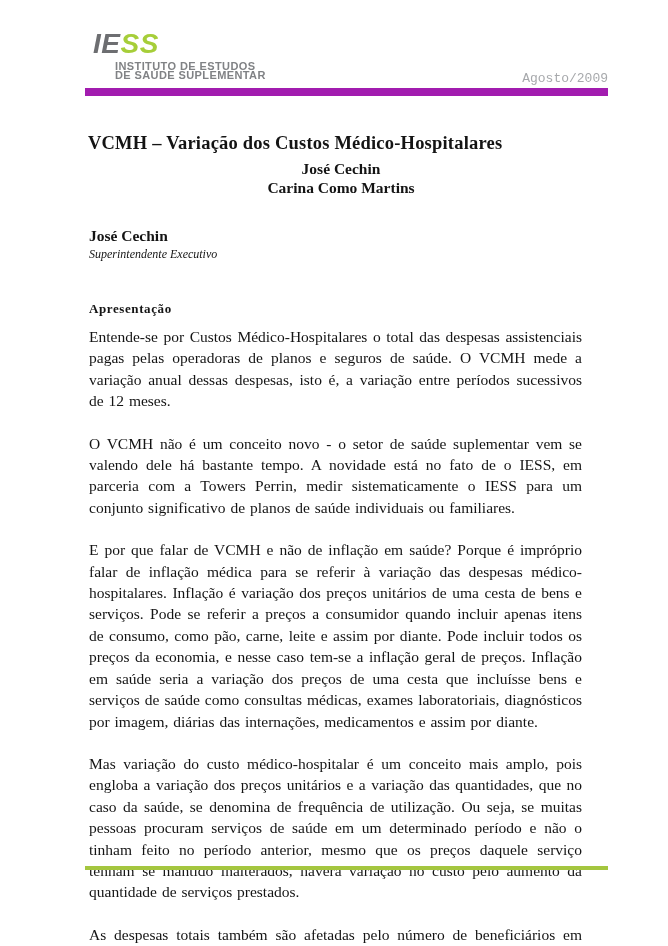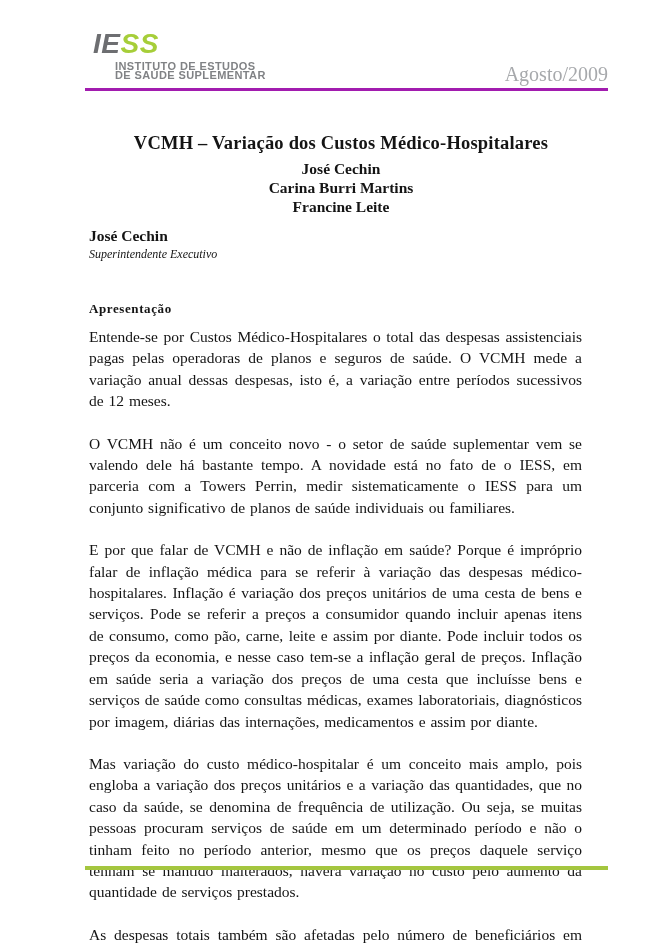--- a/index.html
+++ b/index.html
@@ -17,21 +17,21 @@
     overflow: hidden;
   }
 
   
   .header {
     position: absolute;
     top: 24px;
     left: 85px;
     width: 523px;
     height: 64px;
-    border-bottom: 3px solid #a21caf;
+    border-bottom: 8px solid #a21caf;
   }
   .logo {
     position: absolute;
     top: 6px;
     left: 8px;
     font-family: "Liberation Sans", sans-serif;
     font-style: italic;
     font-weight: bold;
     font-size: 28px;
     line-height: 28px;
@@ -48,32 +48,32 @@
     font-size: 11px;
     line-height: 9px;
     letter-spacing: 0.4px;
     color: #808285;
     white-space: nowrap;
   }
   .header-date {
     position: absolute;
     right: 0;
     bottom: 2px;
-    font-family: Liberation Serif, serif;
-    font-size: 20px;
+    font-family: Liberation Mono, monospace;
+    font-size: 13px;
     color: #a7a9ac;
   }
 
   
   .doc-title {
     position: absolute;
     top: 121px;
     left: 88px;
     width: 506px;
-    text-align: center;
+    text-align: left;
     font-size: 18.5px;
     font-weight: bold;
     letter-spacing: 0.2px;
   }
   .authors {
     position: absolute;
     top: 159px;
     left: 88px;
     width: 506px;
     text-align: center;
@@ -152,22 +152,21 @@
       <div>INSTITUTO DE ESTUDOS</div>
       <div>DE SAÚDE SUPLEMENTAR</div>
     </div>
     <div class="header-date">Agosto/2009</div>
   </div>
 
   <h1 class="doc-title">VCMH – Variação dos Custos Médico-Hospitalares</h1>
 
   <div class="authors">
     <div>José Cechin</div>
-    <div>Carina Burri Martins</div>
-    <div>Francine Leite</div>
+    <div>Carina Como Martins</div>
   </div>
 
   <div class="byline">
     <div class="name">José Cechin</div>
     <div class="role">Superintendente Executivo</div>
   </div>
 
   <h2 class="section-heading">Apresentação</h2>
 
   <div class="content">

